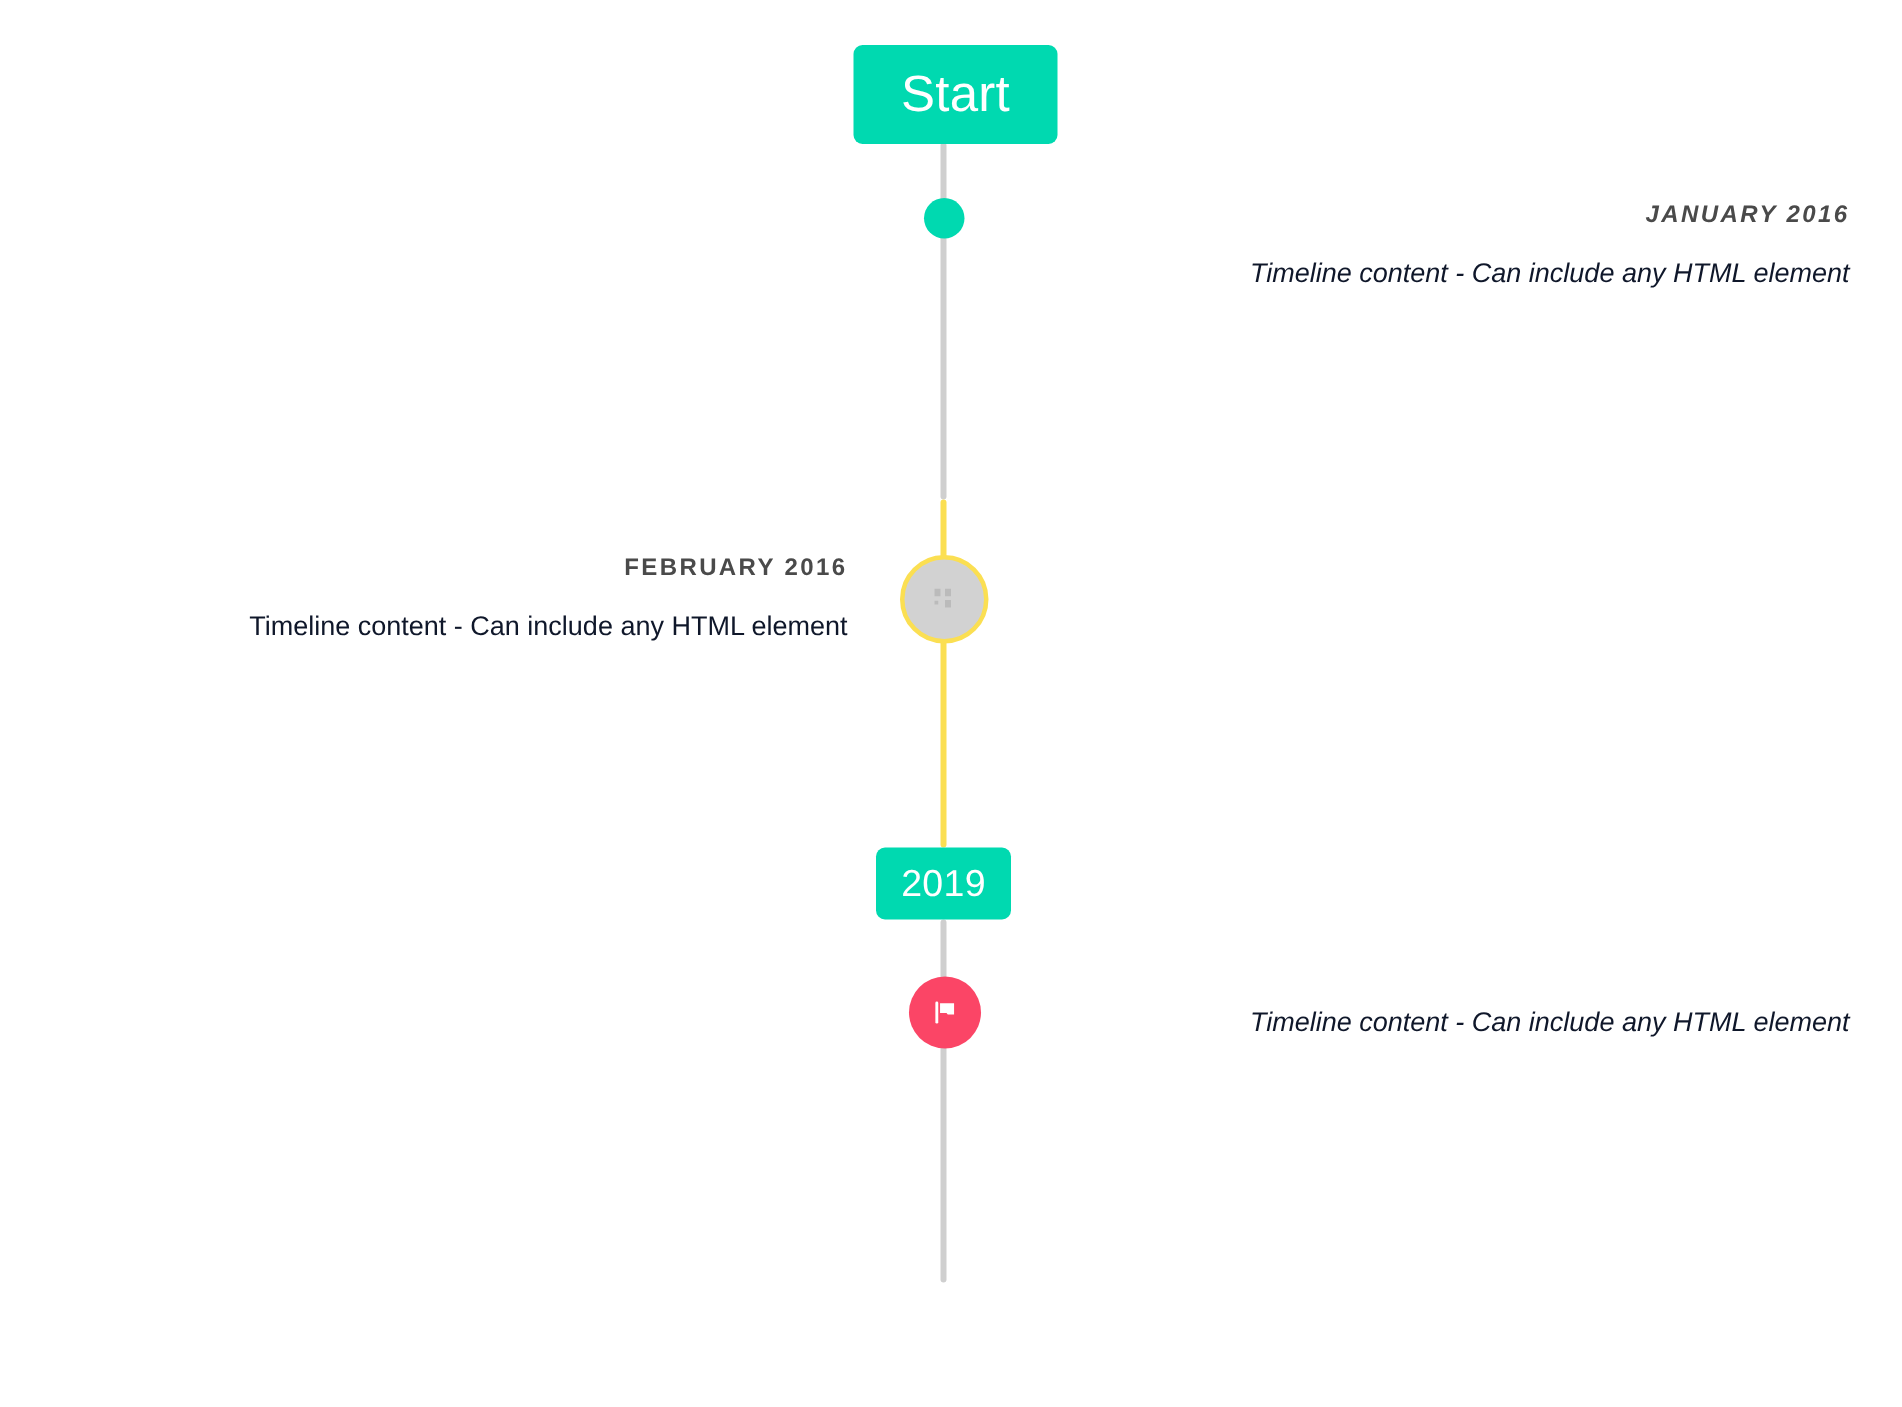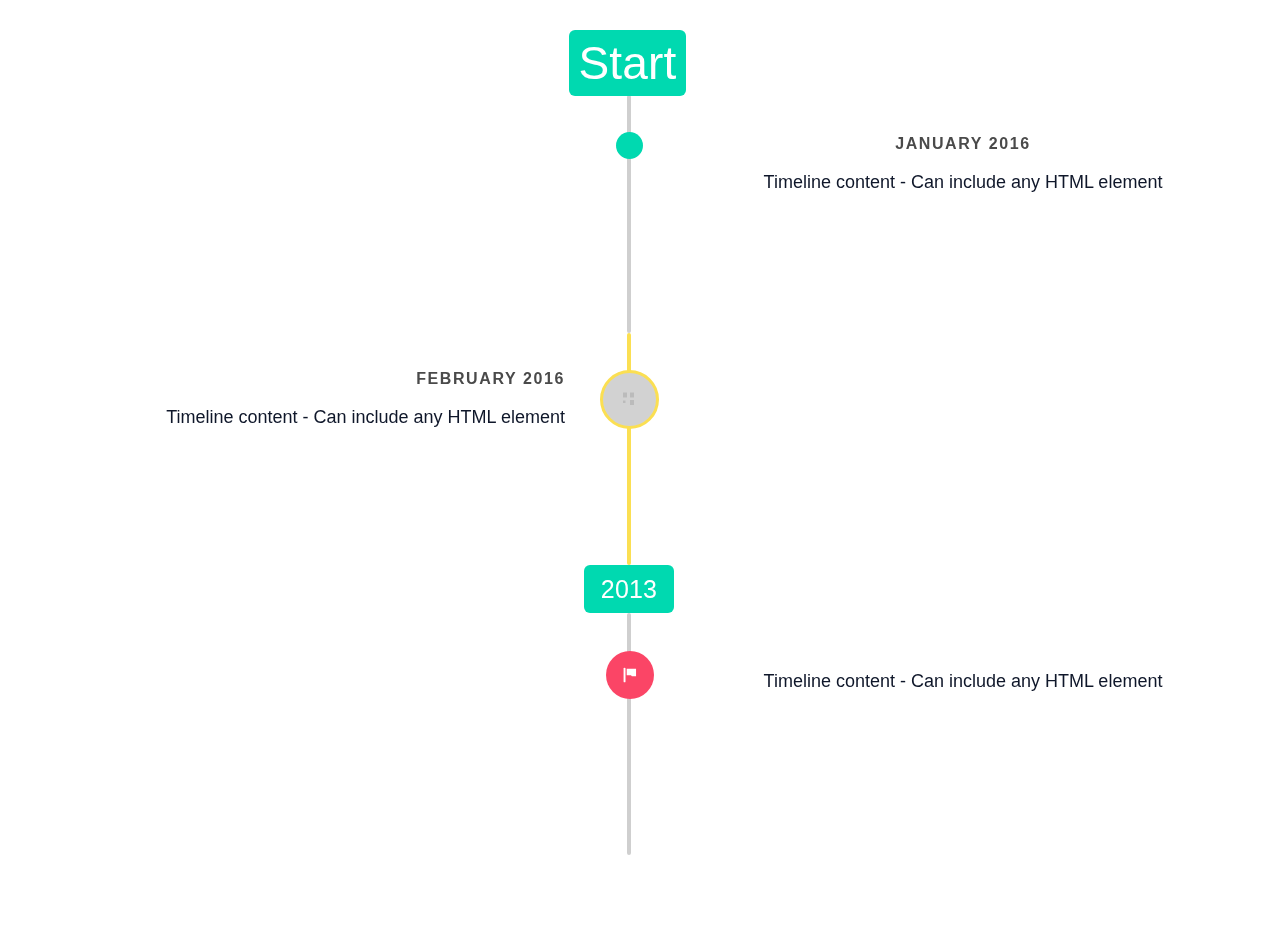--- a/index.html
+++ b/index.html
@@ -53,23 +53,23 @@
     display: flex;
     align-items: center;
     justify-content: center;
     font-weight: 400;
     letter-spacing: 0.2px;
     z-index: 4;
   }
   .badge-start {
     left: 569px;
     top: 30px;
-    width: 117px;
+    width: 136px;
     height: 66px;
-    font-size: 46px;
+    font-size: 34px;
   }
   .badge-mid {
     left: 584px;
     top: 565px;
     width: 90px;
     height: 48px;
     font-size: 25px;
   }
   .badge-end {
     left: 576px;
@@ -134,21 +134,22 @@
     font-size: 18px;
     color: #0f172a;
     line-height: 1.45;
     margin-top: 16px;
     font-weight: 300;
   }
 
   .entry-right {
     left: 693px;
     width: 540px;
-    text-align: center;
+    text-align: right;
+    font-style: italic;
   }
   .entry-left {
     left: 35px;
     width: 530px;
     text-align: right;
   }
 
   .entry-jan  { top: 134px; }
   .entry-feb  { top: 369px; }
   .entry-mar  { top: 652px; }
@@ -178,21 +179,21 @@
         <rect x="2" y="9.5" width="2.5" height="2.5" fill="#a9a9a9"></rect>
         <rect x="9" y="9" width="4" height="5" fill="#a9a9a9"></rect>
       </svg>
     </span>
   </div>
   <div class="entry entry-left entry-feb">
     <div class="entry-date">FEBRUARY 2016</div>
     <div class="entry-body">Timeline content - Can include any HTML element</div>
   </div>
 
-  <div class="badge badge-mid">2013</div>
+  <div class="badge badge-mid">2019</div>
 
   <div class="marker marker-flag">
     <svg viewBox="0 0 24 24" width="22" height="22" aria-hidden="true">
       <rect x="5" y="4" width="2.1" height="16" rx="1" fill="#ffffff"></rect>
       <path d="M8.4 5.2 h10.2 v8.2 h-4.6 l-0.9 -1.1 h-4.7 z" fill="#ffffff"></path>
     </svg>
   </div>
   <div class="entry entry-right entry-mar">
     <div class="entry-body">Timeline content - Can include any HTML element</div>
   </div>

